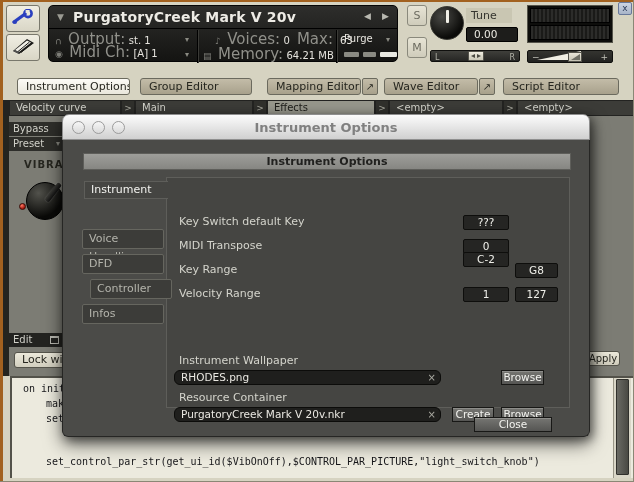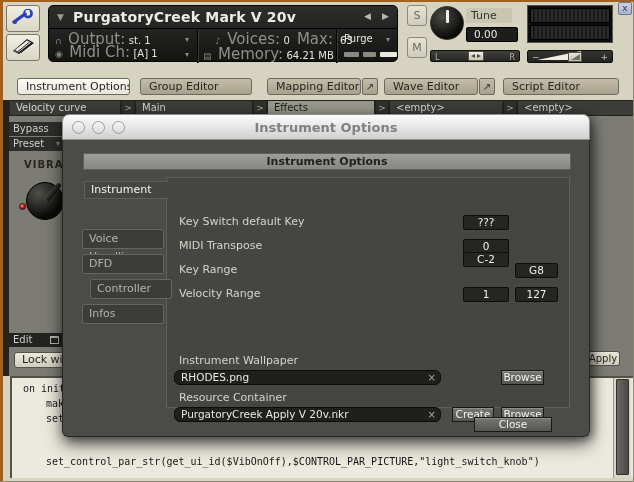--- a/index.html
+++ b/index.html
@@ -338,21 +338,21 @@
 
       <div class="fld-label" style="top:214px;">Instrument Wallpaper</div>
       <div class="txt-input" style="top:230px;">
         <span>RHODES.png</span>
         <span class="input-x">×</span>
       </div>
       <div class="gray-btn" style="left:438px; top:230px; width:43px;">Browse</div>
 
       <div class="fld-label" style="top:251px;">Resource Container</div>
       <div class="txt-input" style="top:267px;">
-        <span>PurgatoryCreek Apply V 20v.nkr</span>
+        <span>PurgatoryCreek Mark V 20v.nkr</span>
         <span class="input-x">×</span>
       </div>
       <div class="gray-btn" style="left:389px; top:267px; width:42px;">Create</div>
       <div class="gray-btn" style="left:438px; top:267px; width:43px;">Browse</div>
 
       <div class="gray-btn" style="left:411px; top:277px; width:78px; top:277px;">Close</div>
     </div>
   </div>
 
 </div>

